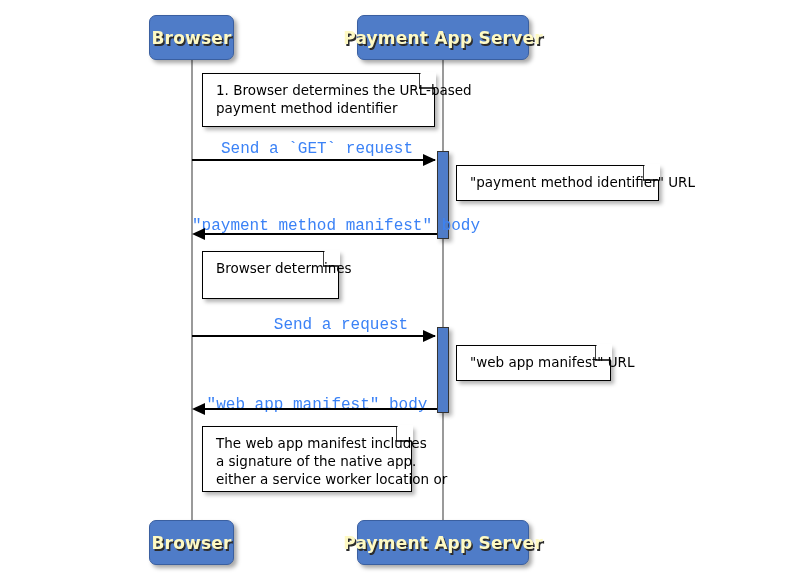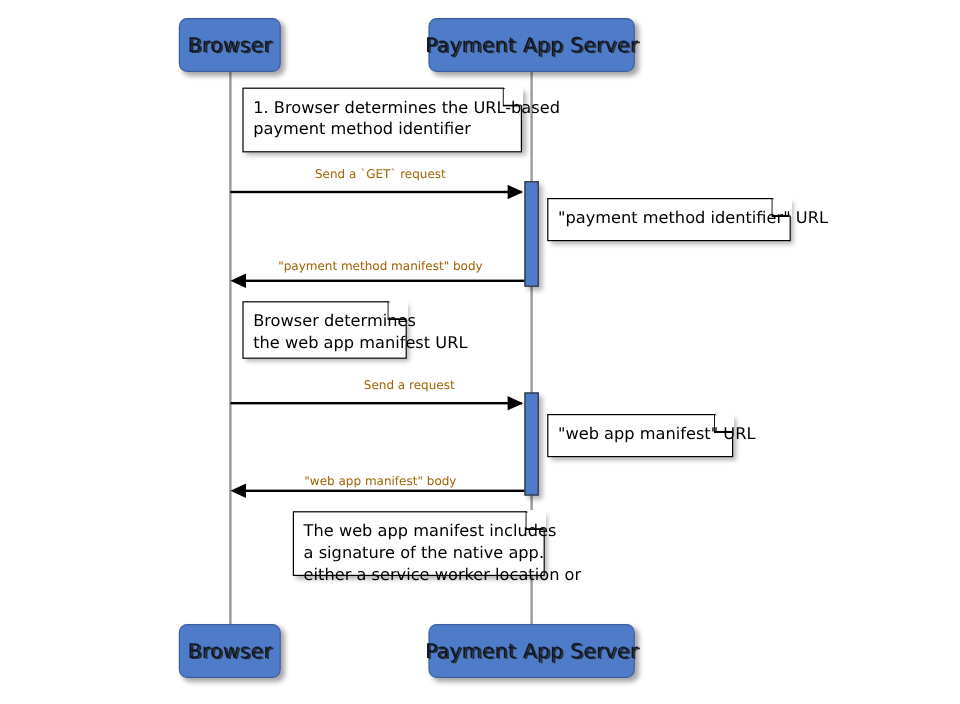--- a/index.html
+++ b/index.html
@@ -31,23 +31,23 @@
     background: #4f7cc8;
     border: 1px solid #3a5fa0;
     border-radius: 7px;
     box-shadow: 3px 3px 4px rgba(0,0,0,0.35);
     display: flex;
     align-items: center;
     justify-content: center;
     box-sizing: border-box;
   }
   .participant span {
-    color: #0f172a;
+    color: #fef9c3;
     font-size: 17px;
-    font-weight: normal;
+    font-weight: bold;
     letter-spacing: 0.2px;
     text-shadow: 1.5px 1.5px 0 #2c2c2c;
     white-space: nowrap;
   }
 
   
   .activation {
     position: absolute;
     width: 12px;
     background: #4f7cc8;
@@ -72,34 +72,35 @@
     border-bottom: 6px solid transparent;
     border-left: 13px solid #000000;
   }
   .arrowhead.left {
     border-top: 6px solid transparent;
     border-bottom: 6px solid transparent;
     border-right: 13px solid #000000;
   }
   .msg-label {
     position: absolute;
-    font-size: 10px;
-    color: #a16207;
+    font-size: 16px;
+    color: #3b82f6;
     white-space: nowrap;
     text-align: center;
+    font-family: Liberation Mono, monospace;
   }
 
   
   .note {
     position: absolute;
     background: #ffffff;
     border: 1.5px solid #000000;
     box-shadow: 3px 3px 4px rgba(0,0,0,0.30);
     box-sizing: border-box;
-    padding: 7px 9px 7px 8px;
+    padding: 7px 9px 7px 13px;
     font-size: 13.5px;
     line-height: 18px;
     color: #000000;
   }
   .note .fold-cover {
     position: absolute;
     top: -2px;
     right: -2px;
     width: 17px;
     height: 17px;
@@ -168,21 +169,20 @@
   <div class="msg-line" style="left:198px; top:233px; width:239px;"></div>
   <div class="arrowhead left" style="left:192px; top:228px;"></div>
 
   <div class="note" style="left:202px; top:251px; width:137px; height:48px;">
     <div class="fold-cover"></div>
     <svg class="fold-line" width="16" height="16" viewBox="0 0 16 16">
       <path d="M 0 0 L 0 15 L 15 15" fill="none" stroke="#000000" stroke-width="1.5"></path>
     </svg>
     <div class="note-text">
       <div>Browser determines</div>
-      <div>the web app manifest URL</div>
     </div>
   </div>
 
   <div class="activation" style="left:437px; top:327px; width:12px; height:86px;"></div>
 
   <div class="msg-label" style="left:192px; top:316px; width:298px;">Send a request</div>
   <div class="msg-line" style="left:192px; top:335px; width:243px;"></div>
   <div class="arrowhead right" style="left:423px; top:330px;"></div>
 
   <div class="note" style="left:456px; top:345px; width:155px; height:36px;">
@@ -192,21 +192,21 @@
     </svg>
     <div class="note-text">
       <div>"web app manifest" URL</div>
     </div>
   </div>
 
   <div class="msg-label" style="left:192px; top:396px; width:250px;">"web app manifest" body</div>
   <div class="msg-line" style="left:198px; top:408px; width:239px;"></div>
   <div class="arrowhead left" style="left:192px; top:403px;"></div>
 
-  <div class="note" style="left:202px; top:426px; width:210px; height:54px;margin-left:42px;">
+  <div class="note" style="left:202px; top:426px; width:210px; height:66px;">
     <div class="fold-cover"></div>
     <svg class="fold-line" width="16" height="16" viewBox="0 0 16 16">
       <path d="M 0 0 L 0 15 L 15 15" fill="none" stroke="#000000" stroke-width="1.5"></path>
     </svg>
     <div class="note-text">
       <div>The web app manifest includes</div>
       <div>a signature of the native app.</div>
       <div>either a service worker location or</div>
     </div>
   </div>

